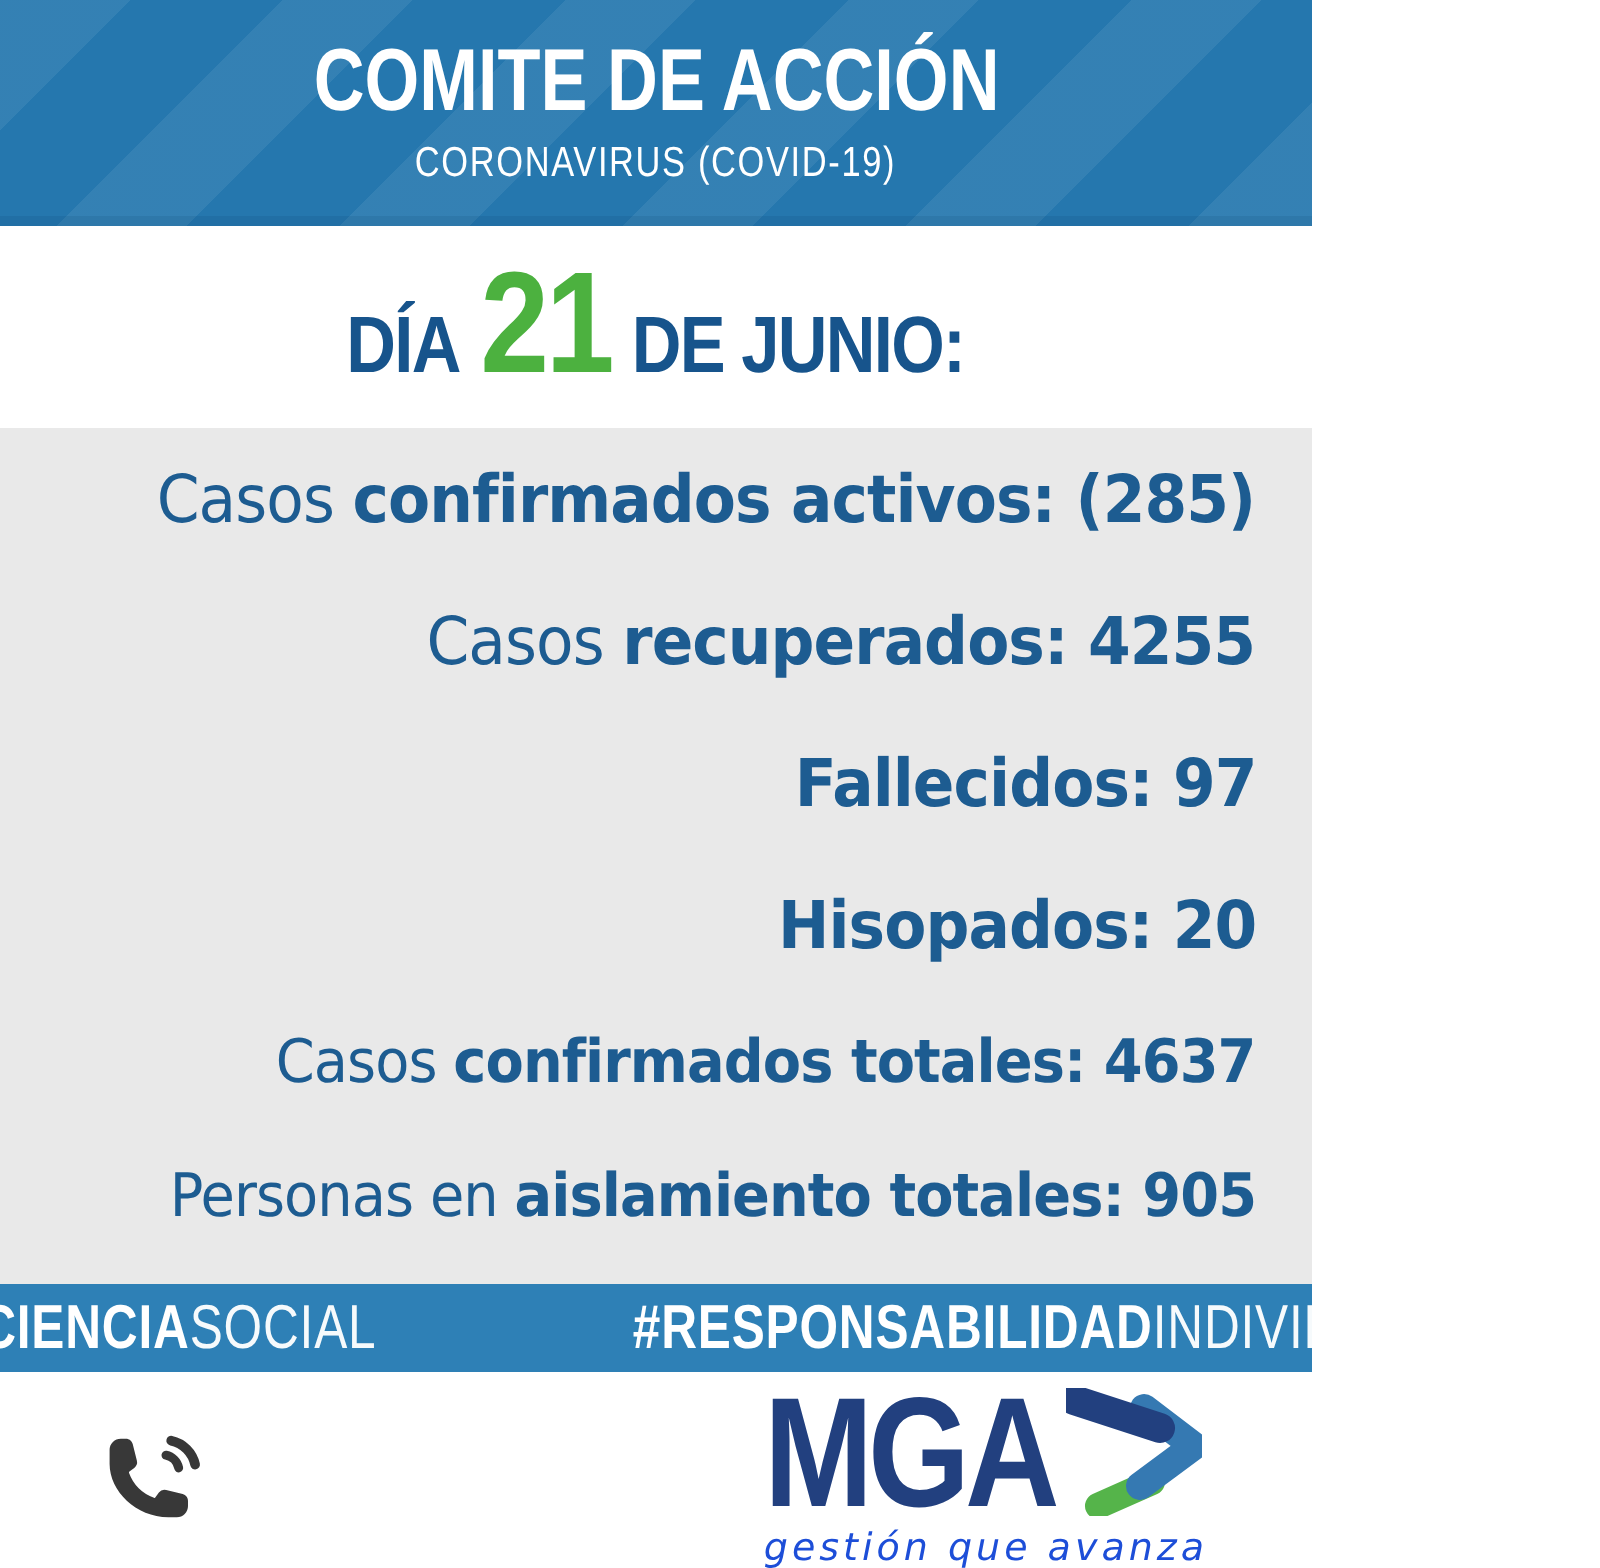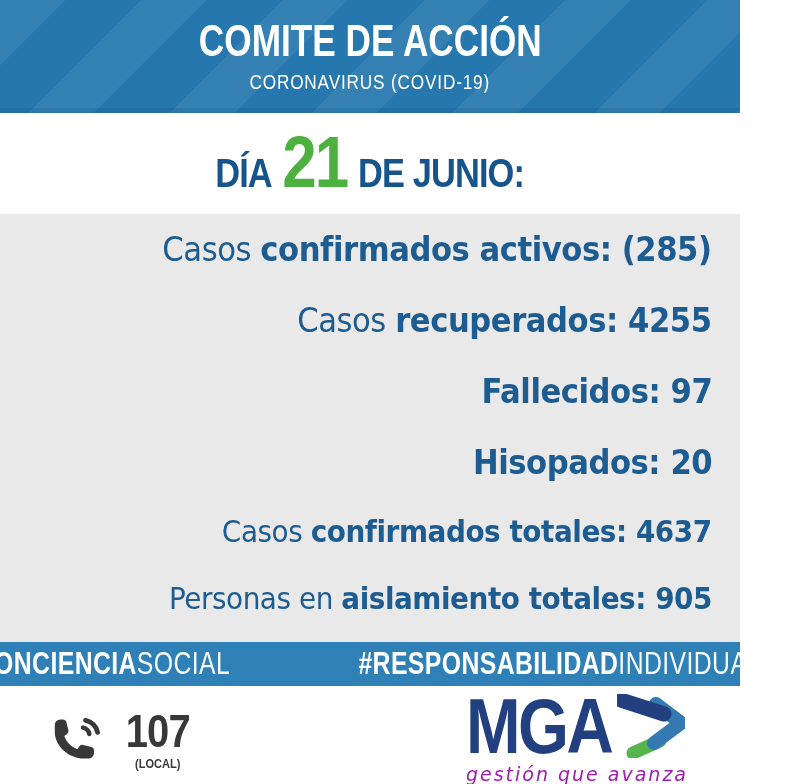--- a/index.html
+++ b/index.html
@@ -1,18 +1,18 @@
 <!DOCTYPE html>
 <html><head>
 <meta charset="utf-8">
 <style>
   * { margin:0; padding:0; box-sizing:border-box; }
   html,body { width:800px; height:784px; }
   body { font-family:"Liberation Sans", sans-serif; overflow:hidden; background:#fff; }
-  .poster { width:740px; height:784px; display:flex; flex-direction:column; }
+  .poster { width:656px; height:784px; display:flex; flex-direction:column; }
 
   
   .banner {
     height:113px; flex:0 0 113px;
     background-color:#2577ae;
     background-image:repeating-linear-gradient(135deg,
       rgba(255,255,255,0.07) 0px, rgba(255,255,255,0.07) 46px,
       rgba(255,255,255,0.00) 46px, rgba(255,255,255,0.00) 100px);
     box-shadow: inset 0 -5px 0 rgba(0,45,85,0.10);
     display:flex; flex-direction:column; align-items:center; justify-content:center;
@@ -58,21 +58,21 @@
   .phone-number-wrap { display:flex; flex-direction:column; align-items:center; }
   .phone-number { font-size:47px; font-weight:700; color:#383838; line-height:1;
     transform:scaleX(0.85); letter-spacing:-1px; }
   .phone-note { font-size:13px; font-weight:700; color:#383838; margin-top:2px;
     transform:scaleX(0.85); letter-spacing:0; }
   .logo { display:flex; flex-direction:column; align-items:flex-start; margin-top:10px; }
   .logo-top { display:flex; align-items:center; }
   .logo-text { font-size:78px; font-weight:700; color:#22407f; line-height:0.78;
     letter-spacing:-3px; transform:scaleX(0.84); transform-origin:0 50%; }
   .logo-chevron { width:68px; height:64px; margin-left:-22px; margin-top:-2px; }
-  .logo-tagline { font-size:19px; font-style:italic; color:#a21caf;
+  .logo-tagline { font-size:19px; font-style:italic; color:#1d4ed8;
     letter-spacing:2px; margin-top:5px; white-space:nowrap;
     font-family:"DejaVu Sans", sans-serif; }
 </style>
 </head>
 <body>
 
 <div class="poster">
 
   <header class="banner">
     <div class="banner-title">COMITE DE ACCIÓN</div>
@@ -117,24 +117,20 @@
     </div>
   </section>
 
   <footer class="footer">
     <div class="phone-group">
       <svg class="phone-icon" viewBox="0 0 30 24" xmlns="http://www.w3.org/2000/svg" aria-hidden="true">
         <path fill="#383838" d="M1.5 4.5a3 3 0 013-3h1.372c.86 0 1.61.586 1.819 1.42l1.105 4.423a1.875 1.875 0 01-.694 1.955l-1.293.97c-.135.101-.164.249-.126.352a11.285 11.285 0 006.697 6.697c.103.038.25.009.352-.126l.97-1.293a1.875 1.875 0 011.955-.694l4.423 1.105c.834.209 1.42.959 1.42 1.82V19.5a3 3 0 01-3 3h-2.25C8.552 22.5 1.5 15.448 1.5 8.25V4.5z"></path>
         <path fill="none" stroke="#383838" stroke-width="2.6" stroke-linecap="round" d="M18.0 2.0 A 8.3 8.3 0 0 1 24.4 8.4"></path>
         <path fill="none" stroke="#383838" stroke-width="2.4" stroke-linecap="round" d="M16.6 5.9 A 4.4 4.4 0 0 1 20.0 9.3"></path>
       </svg>
-      <div class="phone-number-wrap">
-        <div class="phone-number">107</div>
-        <div class="phone-note">(LOCAL)</div>
-      </div>
     </div>
 
     <div class="logo">
       <div class="logo-top">
         <span class="logo-text">MGA</span>
         <svg class="logo-chevron" viewBox="0 0 68 64" xmlns="http://www.w3.org/2000/svg" aria-hidden="true">
           <line x1="16" y1="59" x2="43" y2="47" stroke="#55b44a" stroke-width="13" stroke-linecap="round"></line>
           <path d="M39 10 L64 29 L37 49" fill="none" stroke="#3579b2" stroke-width="14" stroke-linecap="round" stroke-linejoin="round"></path>
           <line x1="4" y1="6" x2="47" y2="20" stroke="#22407f" stroke-width="15" stroke-linecap="round"></line>
         </svg>

